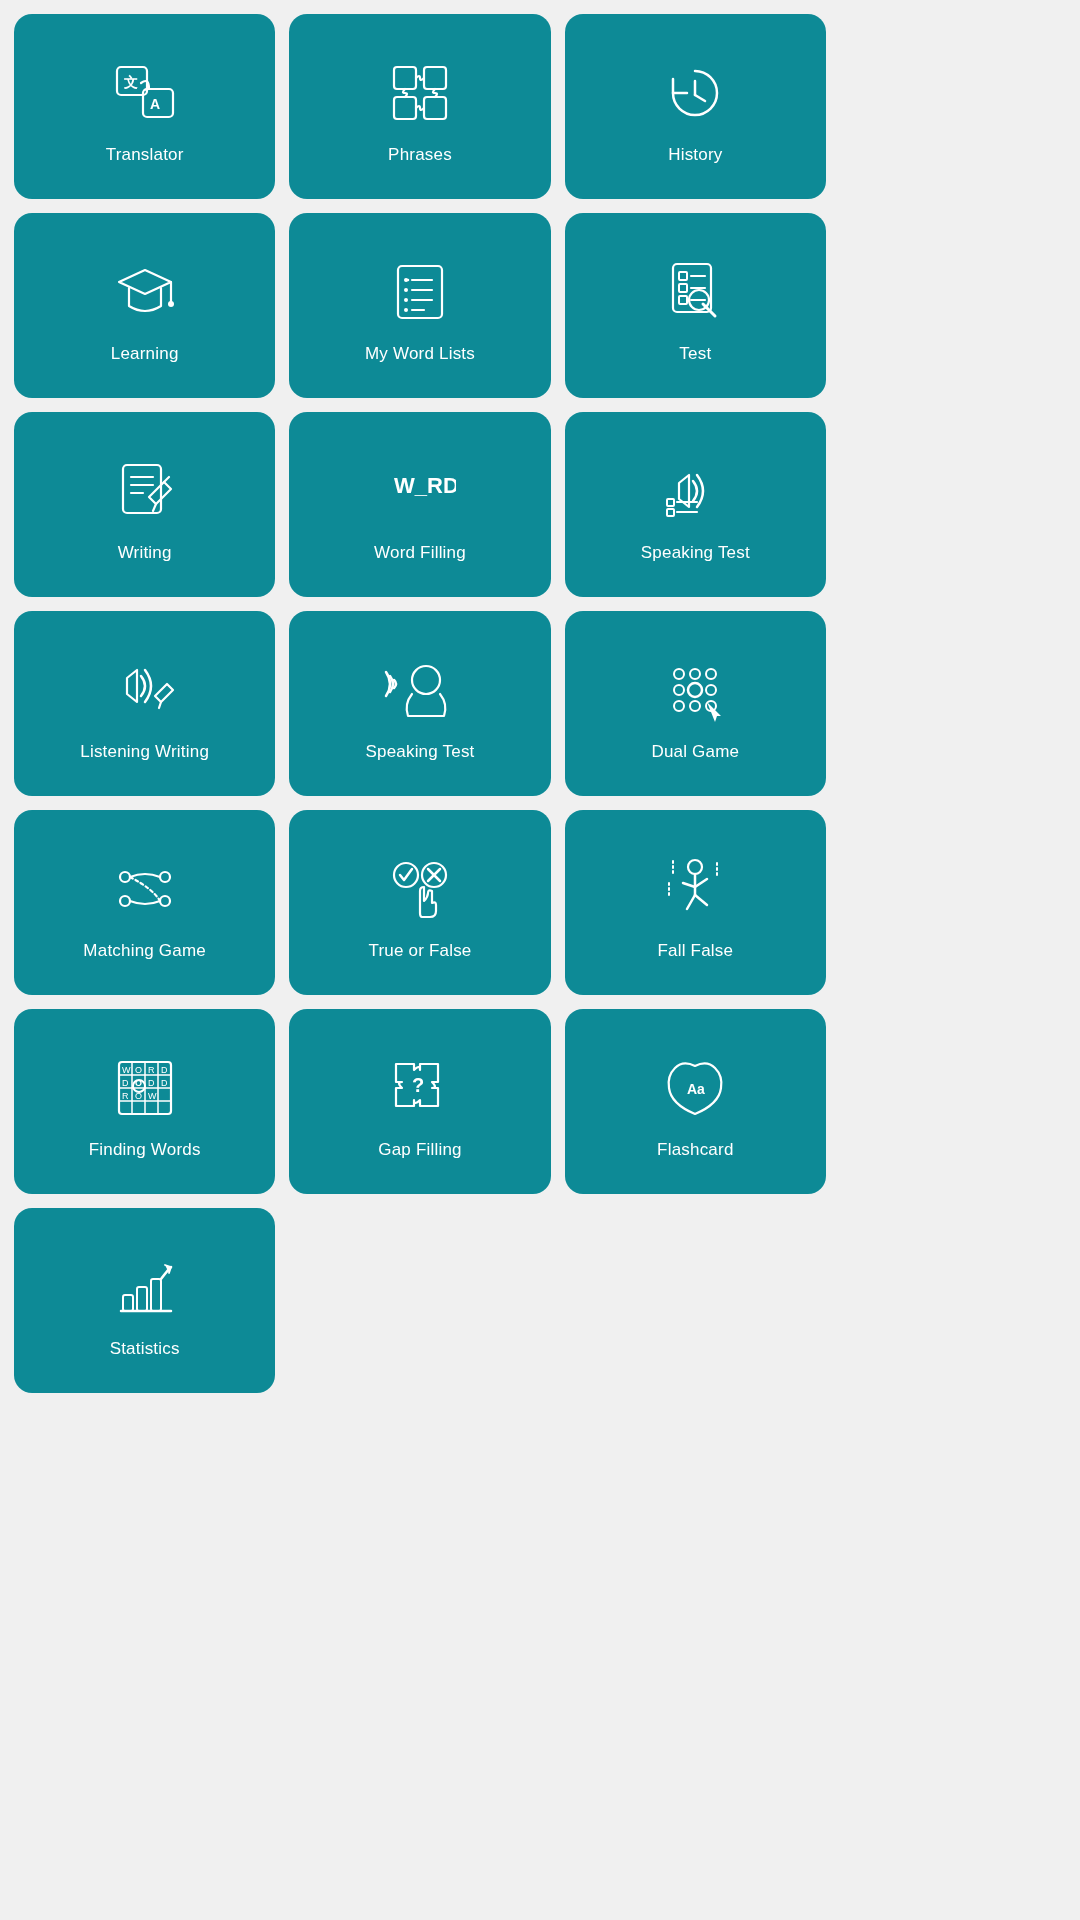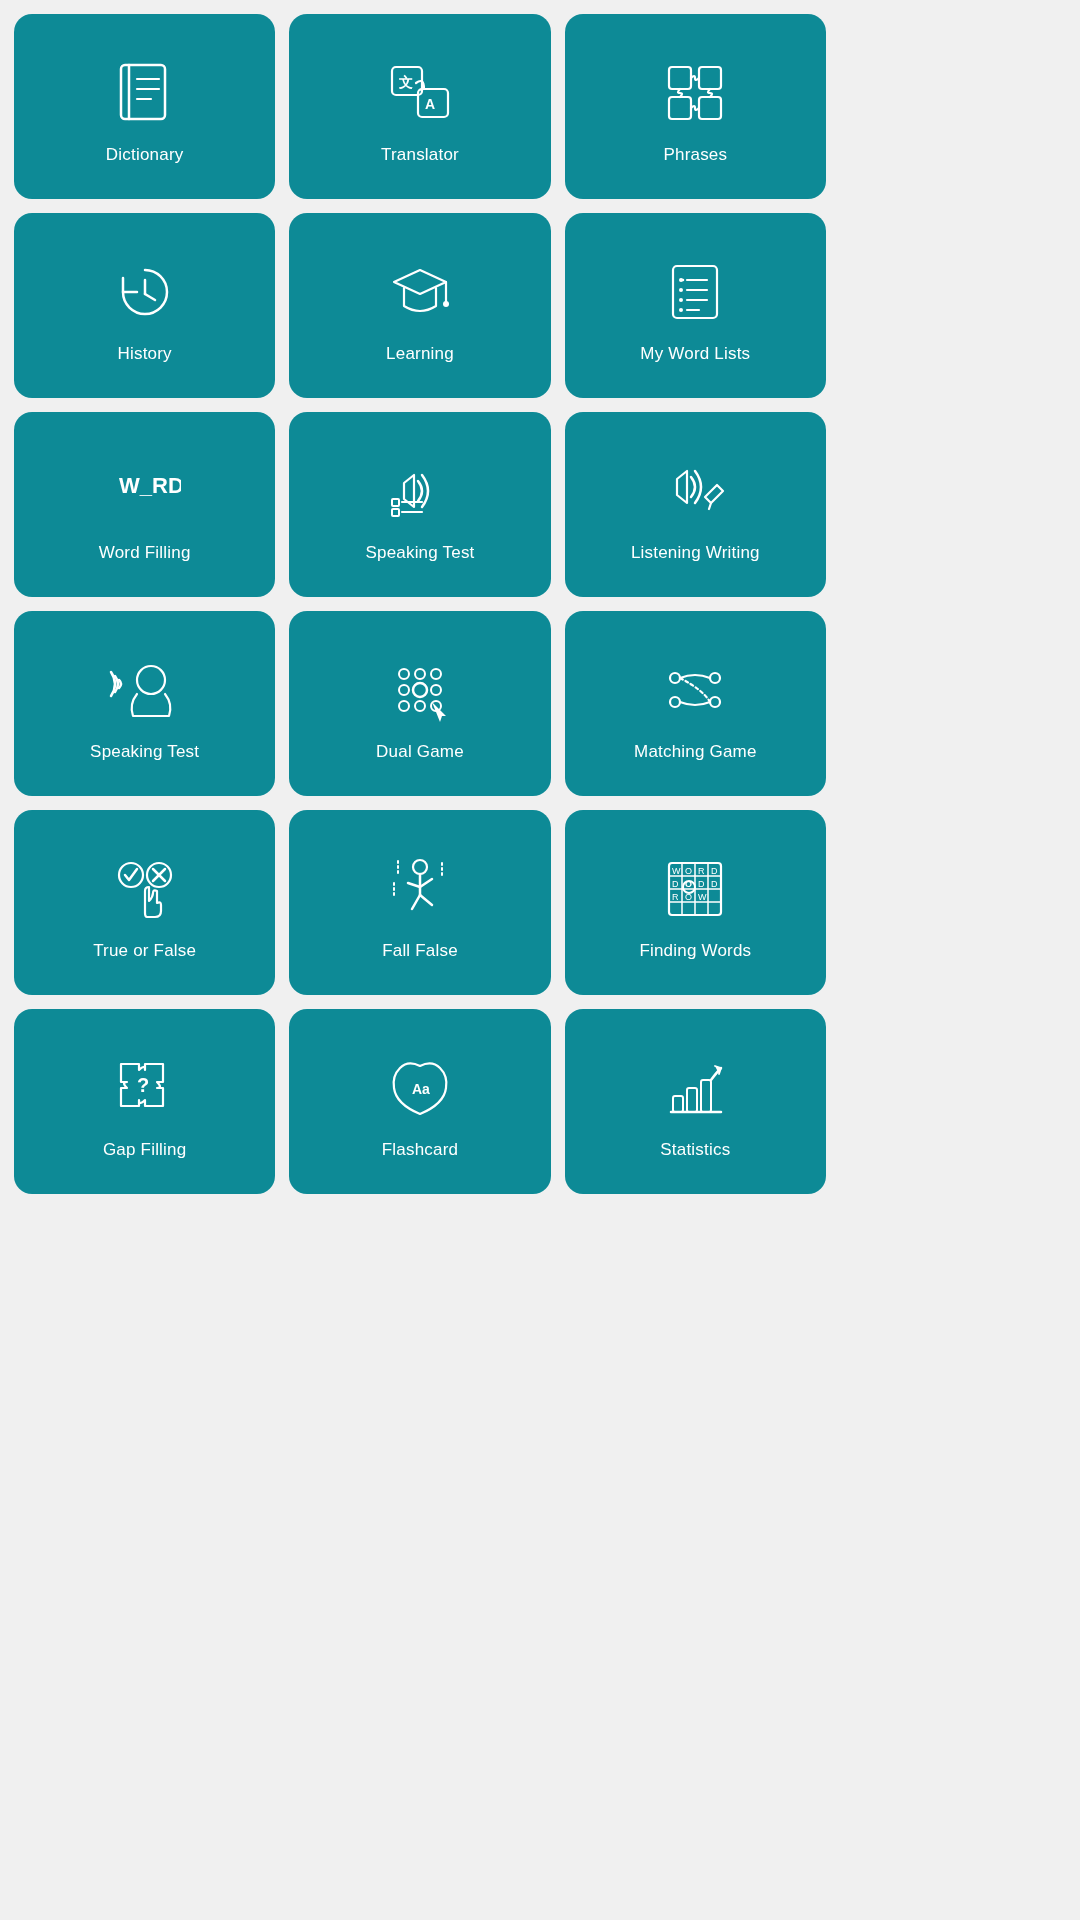--- a/index.html
+++ b/index.html
@@ -52,32 +52,20 @@
       font-weight: 500;
       text-align: center;
       letter-spacing: 0.2px;
     }
   </style>
 </head>
 <body>
 
 <div class="grid">
 
-  <div class="card">
-    <div class="card-icon">
-      <svg viewBox="0 0 72 72">
-        <rect x="12" y="8" width="44" height="54" rx="4" stroke-width="2.5"></rect>
-        <path d="M20 8 V62" stroke-width="2.5"></path>
-        <line x1="28" y1="22" x2="50" y2="22" stroke-width="2.2"></line>
-        <line x1="28" y1="32" x2="50" y2="32" stroke-width="2.2"></line>
-        <line x1="28" y1="42" x2="42" y2="42" stroke-width="2.2"></line>
-      </svg>
-    </div>
-    <span class="card-label">Dictionary</span>
-  </div>
 
   <div class="card">
     <div class="card-icon">
       <svg viewBox="0 0 72 72">
         <rect x="8" y="10" width="30" height="28" rx="4" stroke-width="2.2"></rect>
         <text x="15" y="30" font-size="14" fill="white" stroke="none" font-family="Arial" font-weight="bold">文</text>
         <rect x="34" y="32" width="30" height="28" rx="4" stroke-width="2.2"></rect>
         <text x="41" y="52" font-size="14" fill="white" stroke="none" font-family="Arial" font-weight="bold">A</text>
         <path d="M32 26 Q40 20 40 32" stroke-width="2.2" fill="none"></path>
         <polyline points="38,30 40,32 36,33" fill="white" stroke="white" stroke-width="1.5"></polyline>
@@ -139,21 +127,51 @@
         <line x1="28" y1="34" x2="48" y2="34" stroke-width="2.2"></line>
         <circle cx="22" cy="44" r="2" fill="white" stroke="none"></circle>
         <line x1="28" y1="44" x2="48" y2="44" stroke-width="2.2"></line>
         <circle cx="22" cy="54" r="2" fill="white" stroke="none"></circle>
         <line x1="28" y1="54" x2="40" y2="54" stroke-width="2.2"></line>
       </svg>
     </div>
     <span class="card-label">My Word Lists</span>
   </div>
 
-
+  <div class="card">
+    <div class="card-icon">
+      <svg viewBox="0 0 72 72">
+        <rect x="14" y="8" width="38" height="48" rx="4" stroke-width="2.2"></rect>
+        <rect x="20" y="16" width="8" height="8" rx="1" stroke-width="2"></rect>
+        <line x1="32" y1="20" x2="46" y2="20" stroke-width="2.2"></line>
+        <rect x="20" y="28" width="8" height="8" rx="1" stroke-width="2"></rect>
+        <line x1="32" y1="32" x2="46" y2="32" stroke-width="2.2"></line>
+        <rect x="20" y="40" width="8" height="8" rx="1" stroke-width="2"></rect>
+        <line x1="32" y1="44" x2="46" y2="44" stroke-width="2.2"></line>
+        <line x1="44" y1="48" x2="56" y2="60" stroke-width="3"></line>
+        <circle cx="40" cy="44" r="10" stroke-width="2.2" fill="none"></circle>
+      </svg>
+    </div>
+    <span class="card-label">Test</span>
+  </div>
+
+  <div class="card">
+    <div class="card-icon">
+      <svg viewBox="0 0 72 72">
+        <rect x="14" y="10" width="38" height="48" rx="4" stroke-width="2.2"></rect>
+        <line x1="22" y1="22" x2="44" y2="22" stroke-width="2.2"></line>
+        <line x1="22" y1="30" x2="44" y2="30" stroke-width="2.2"></line>
+        <line x1="22" y1="38" x2="34" y2="38" stroke-width="2.2"></line>
+        <path d="M40 42 L55 27 L62 34 L47 49 Z" stroke-width="2.2" fill="none"></path>
+        <line x1="47" y1="49" x2="44" y2="56" stroke-width="2.2"></line>
+        <line x1="55" y1="27" x2="60" y2="22" stroke-width="2.2"></line>
+      </svg>
+    </div>
+    <span class="card-label">Writing</span>
+  </div>
 
   <div class="card">
     <div class="card-icon">
       <svg viewBox="0 0 72 72">
         <text x="10" y="38" font-size="22" fill="white" stroke="none" font-family="Arial" font-weight="bold">W_RD</text>
       </svg>
     </div>
     <span class="card-label">Word Filling</span>
   </div>
 

